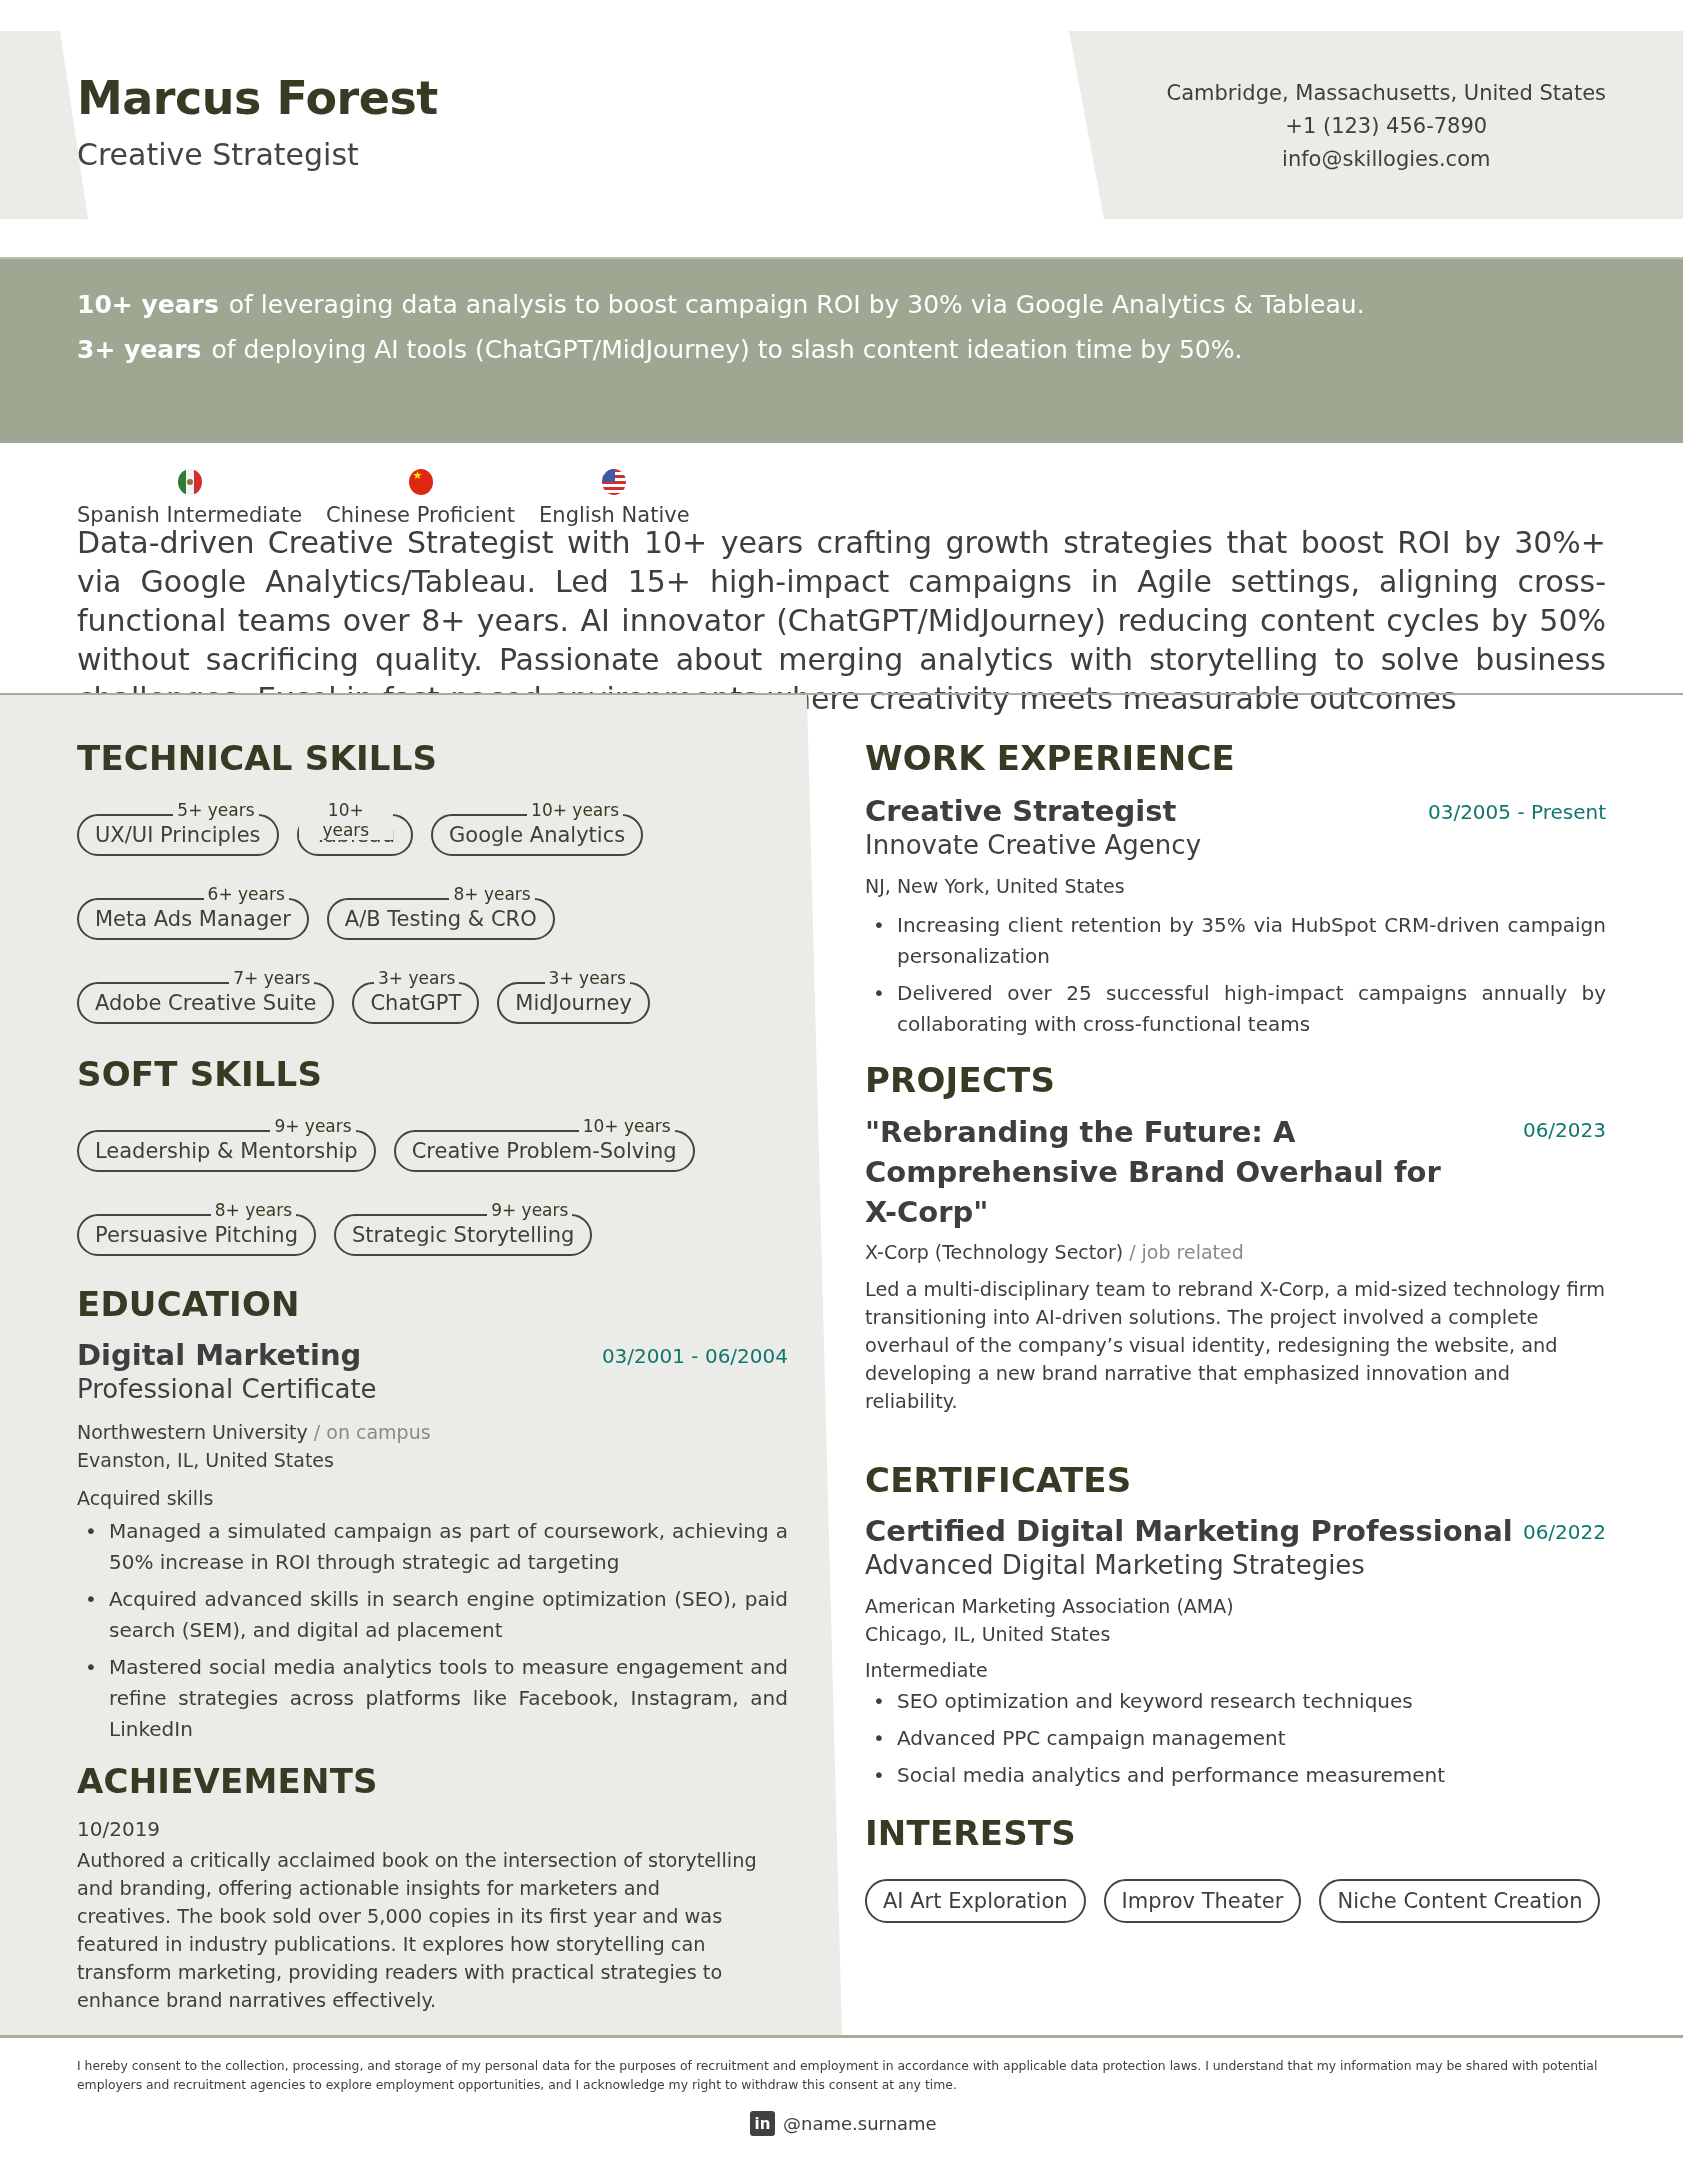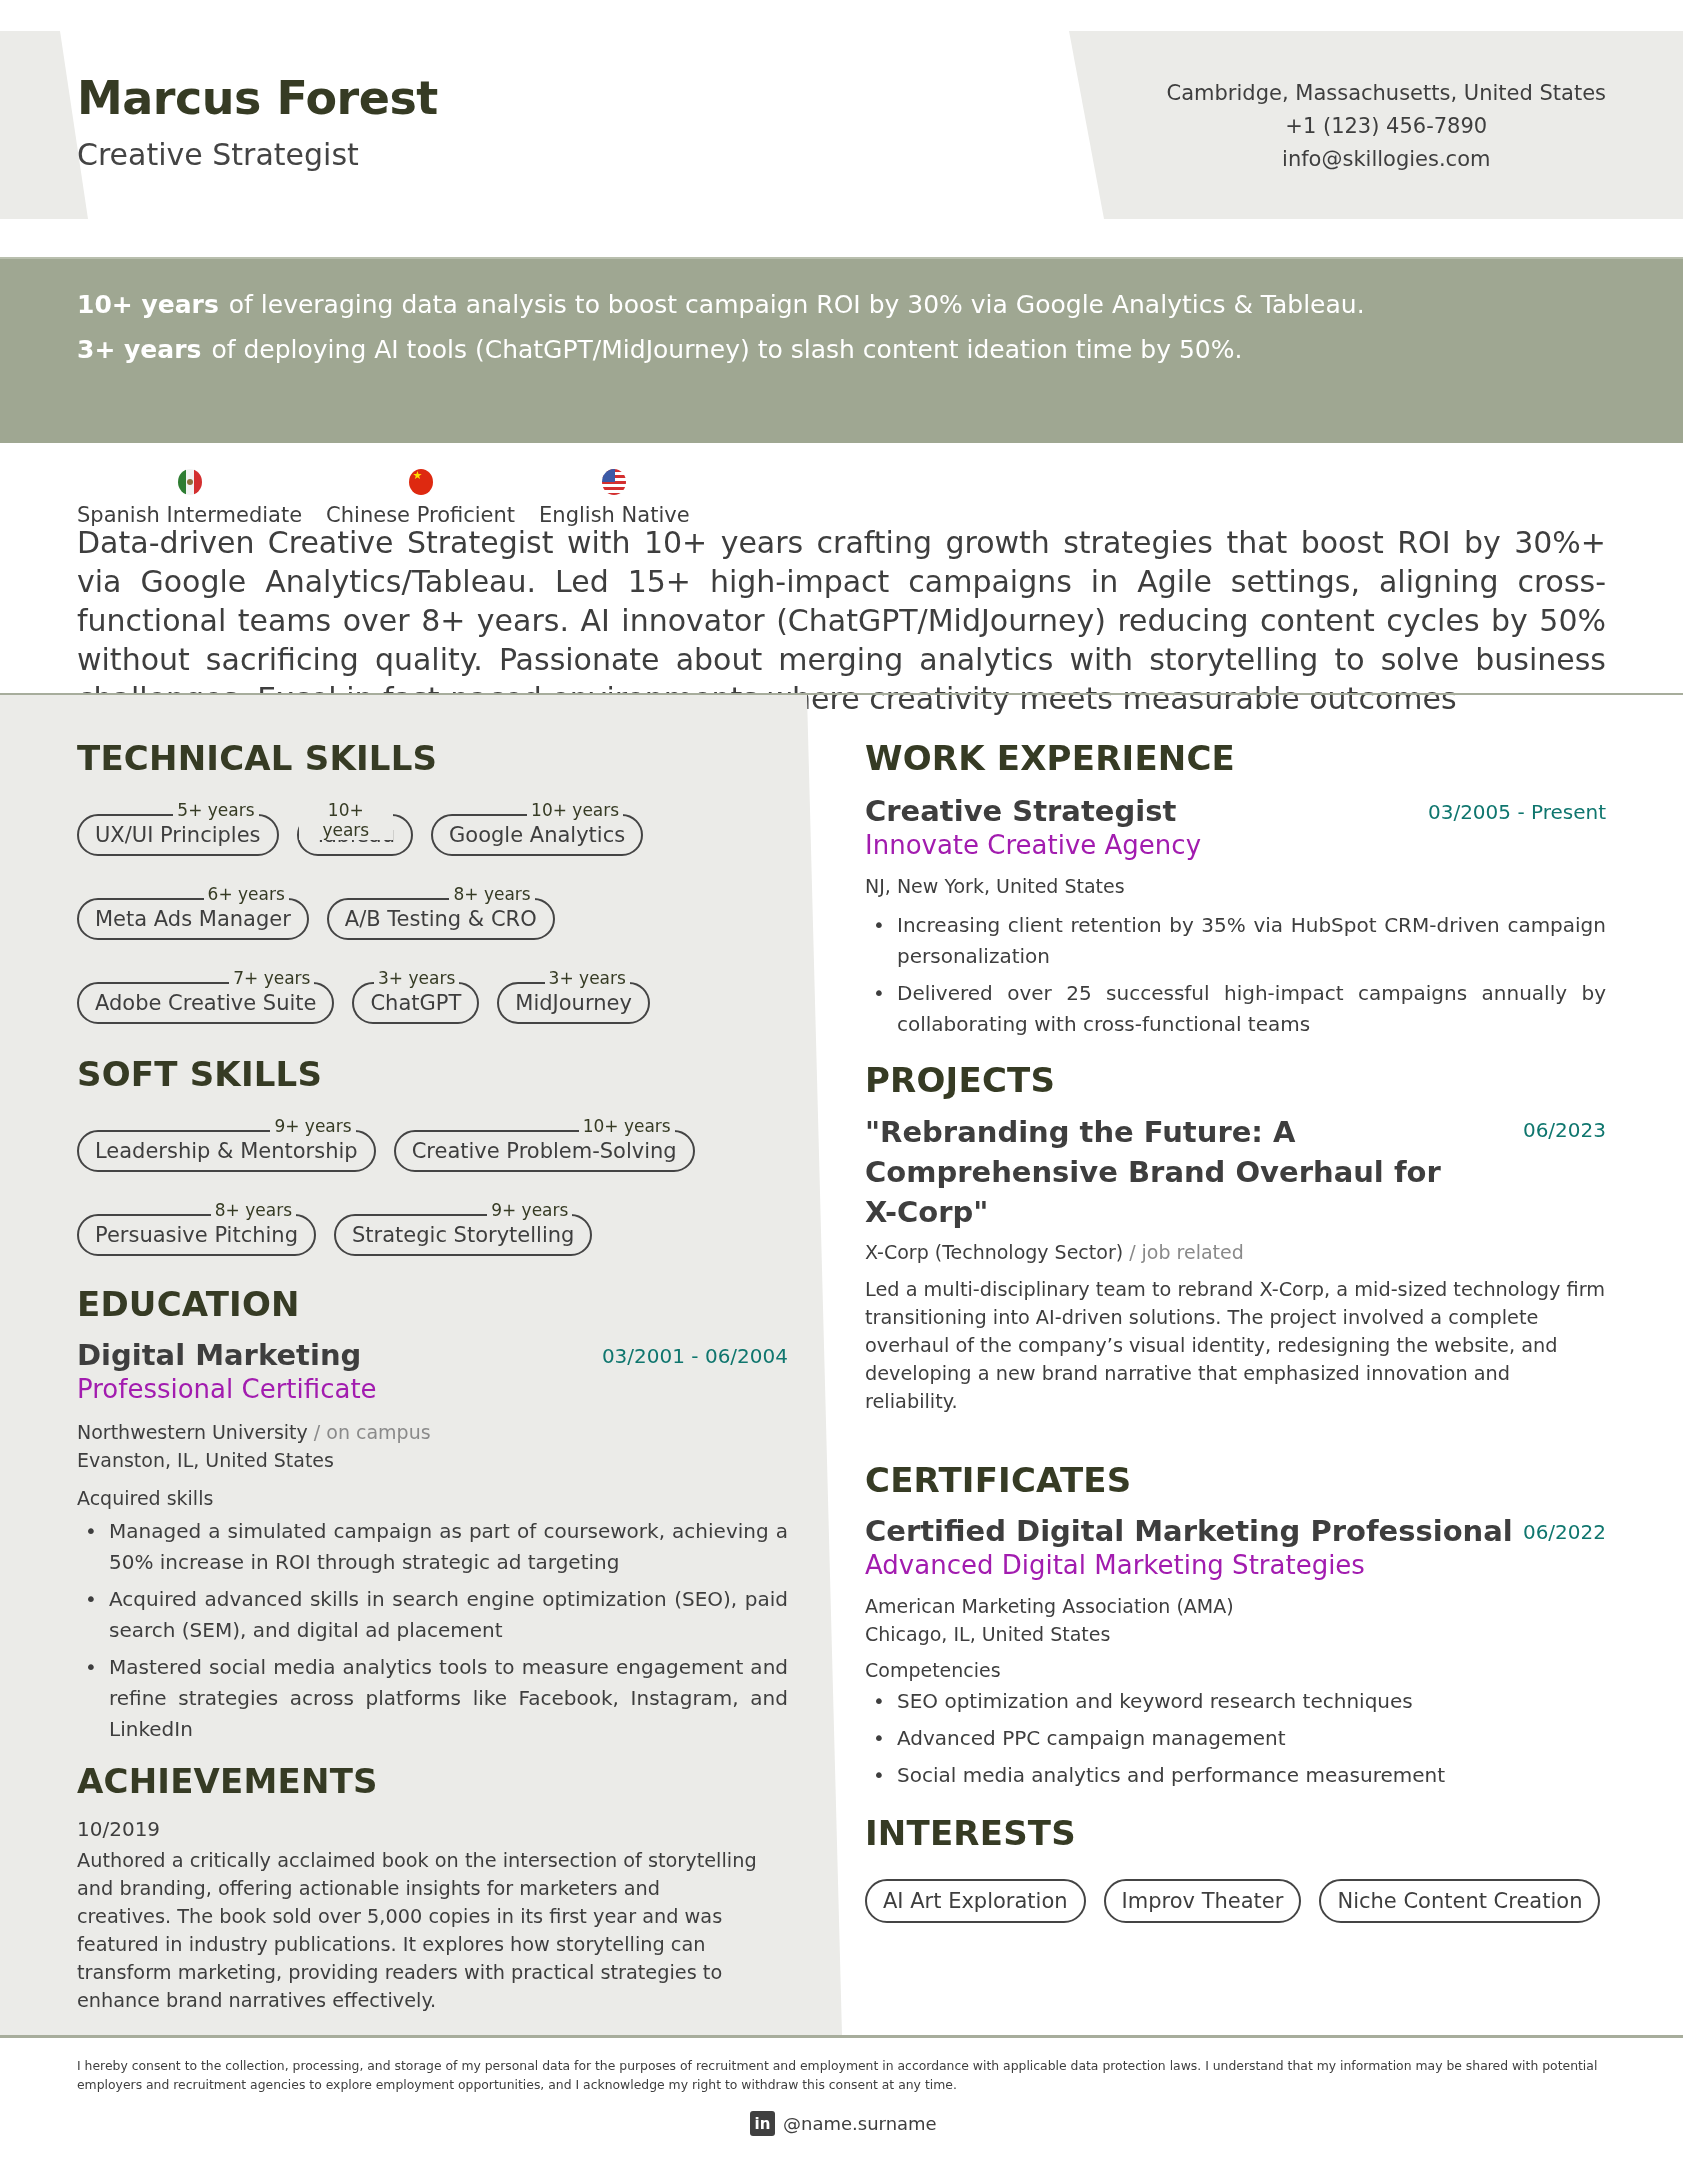--- a/index.html
+++ b/index.html
@@ -43,21 +43,21 @@
   .sec-title { font-size: 34px; font-weight: bold; color: #363b24; letter-spacing: 0.2px; }
 
   
   .chips { display: flex; flex-wrap: wrap; column-gap: 18px; row-gap: 14px; margin-top: 22px; }
   .chip { position: relative; border: 2px solid #444444; border-radius: 28px; padding: 7px 16px; font-size: 21px; color: #3e3e3e; background: transparent; margin-top: 14px; }
   .chip .yrs { position: absolute; right: 18px; top: -16px; font-size: 17px; color: #363b24; background: #ebebe8; padding: 0 4px; line-height: 20px; text-align: center; }
 
   
   .entry-head { display: flex; justify-content: space-between; align-items: flex-start; }
   .entry-title { font-size: 29px; font-weight: bold; color: #3e3e3e; }
-  .entry-sub { font-size: 26px; color: #a21caf; margin-top: 2px; }
+  .entry-sub { font-size: 26px; color: #404040; margin-top: 2px; }
   .entry-date { font-size: 20px; color: #0f766e; margin-top: 6px; white-space: nowrap; }
   .meta { font-size: 19px; color: #3e3e3e; line-height: 28px; }
   .meta .muted { color: #8a8a8a; }
   .bullets { list-style: none; font-size: 20px; line-height: 31px; color: #3e3e3e; }
   .bullets li { position: relative; padding-left: 32px; margin-bottom: 6px; text-align: justify; }
   .bullets li::before { content: "•"; position: absolute; left: 8px; top: 0; }
   .para { font-size: 19.3px; line-height: 28px; color: #3e3e3e; }
 
   .interest-chips { display: flex; gap: 18px; margin-top: 26px; }
   .interest-chips .chip { margin-top: 0; padding: 8px 16px; font-size: 21px; }
@@ -197,21 +197,21 @@
       <div>
         <div class="entry-title">Certified Digital Marketing Professional</div>
         <div class="entry-sub">Advanced Digital Marketing Strategies</div>
       </div>
       <div class="entry-date">06/2022</div>
     </div>
     <div class="meta" style="margin-top:12px">
       <div>American Marketing Association (AMA)</div>
       <div>Chicago, IL, United States</div>
     </div>
-    <div class="meta" style="margin-top:8px">Competencies</div>
+    <div class="meta" style="margin-top:8px">Intermediate</div>
     <ul class="bullets" style="margin-top:2px">
       <li>SEO optimization and keyword research techniques</li>
       <li>Advanced PPC campaign management</li>
       <li>Social media analytics and performance measurement</li>
     </ul>
   </section>
 
   <section style="margin-top:22px">
     <h2 class="sec-title">INTERESTS</h2>
     <div class="interest-chips">

